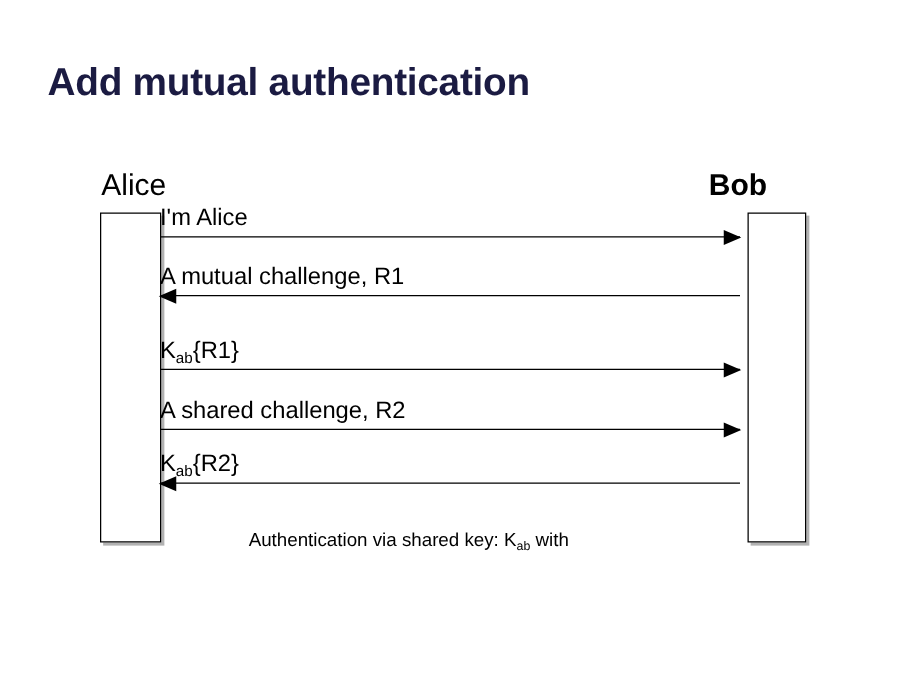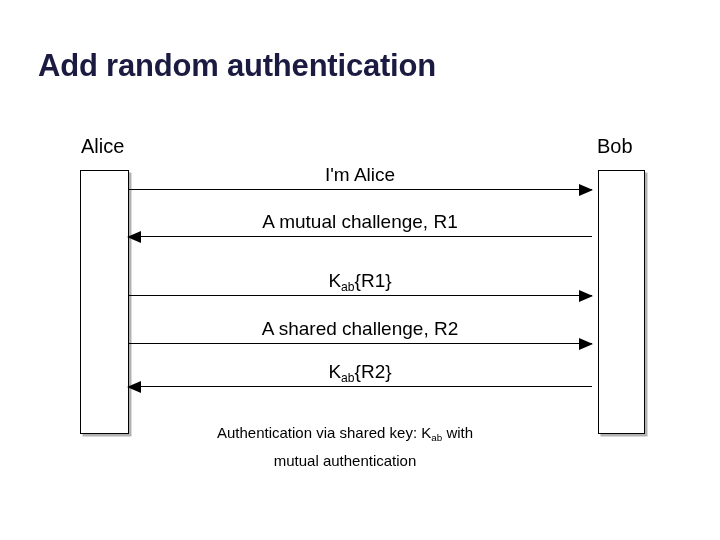--- a/index.html
+++ b/index.html
@@ -52,40 +52,39 @@
   }
   #actor-box-bob {
     left: 598px;
     top: 170px;
     width: 45px;
     height: 262px;
   }
 
   .actor-label {
     position: absolute;
-    font-size: 20px;
+    font-size: 24px;
     color: #000000;
     white-space: nowrap;
   }
   #actor-label-alice { left: 81px; top: 135px; }
-  #actor-label-bob   { left: 597px; top: 135px; }
+  #actor-label-bob   { left: 567px; top: 135px; font-weight: bold; }
 
   
   .message {
     position: absolute;
     left: 128px;
     width: 464px;
     height: 0;
   }
   .message-label {
     position: absolute;
     left: 0;
     width: 464px;
     bottom: 4px;
-    text-align: center;
     font-size: 19px;
     color: #000000;
     white-space: nowrap;
     line-height: 1.05;
   }
   .message-label sub {
     font-size: 0.64em;
     vertical-align: baseline;
     position: relative;
     bottom: -0.30em;
@@ -121,40 +120,40 @@
   
   #message-1 { top: 189px; }
   #message-2 { top: 236px; }
   #message-3 { top: 295px; }
   #message-4 { top: 343px; }
   #message-5 { top: 386px; }
 
   
   #diagram-caption {
     position: absolute;
-    left: 105px;
+    left: 87px;
     top: 420px;
     width: 480px;
     text-align: center;
     font-size: 15px;
     line-height: 26px;
     color: #000000;
   }
   #diagram-caption sub {
     font-size: 0.66em;
     vertical-align: baseline;
     position: relative;
     bottom: -0.32em;
   }
   .caption-line { display: block; white-space: nowrap; }
 </style>
 </head>
 <body>
 
-<div id="slide-title">Add random authentication</div>
+<div id="slide-title">Add mutual authentication</div>
 
 <div id="diagram">
 
   <div class="actor-label" id="actor-label-alice">Alice</div>
   <div class="actor-box" id="actor-box-alice"></div>
 
   <div class="actor-label" id="actor-label-bob">Bob</div>
   <div class="actor-box" id="actor-box-bob"></div>
 
   <div class="message" id="message-1">
@@ -197,16 +196,15 @@
     <div class="message-label">
       <span>K</span><sub>ab</sub><span>{R2}</span>
     </div>
     <div class="message-line">
       <span class="arrow-head left"></span>
     </div>
   </div>
 
   <div id="diagram-caption">
     <span class="caption-line"><span>Authentication via shared key: K</span><sub>ab</sub><span> with</span></span>
-    <span class="caption-line">mutual authentication</span>
   </div>
 
 </div>
 
 </body></html>

